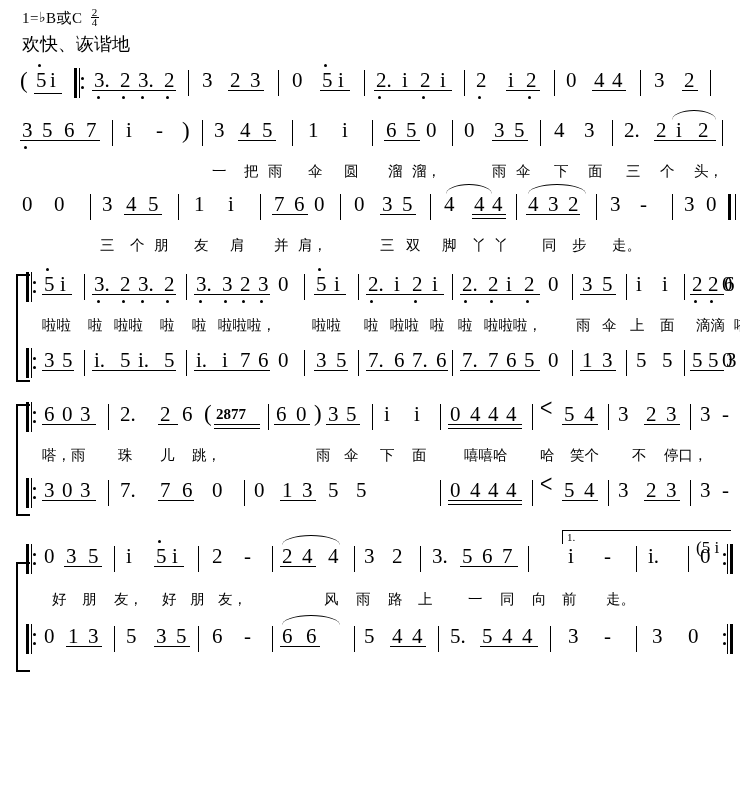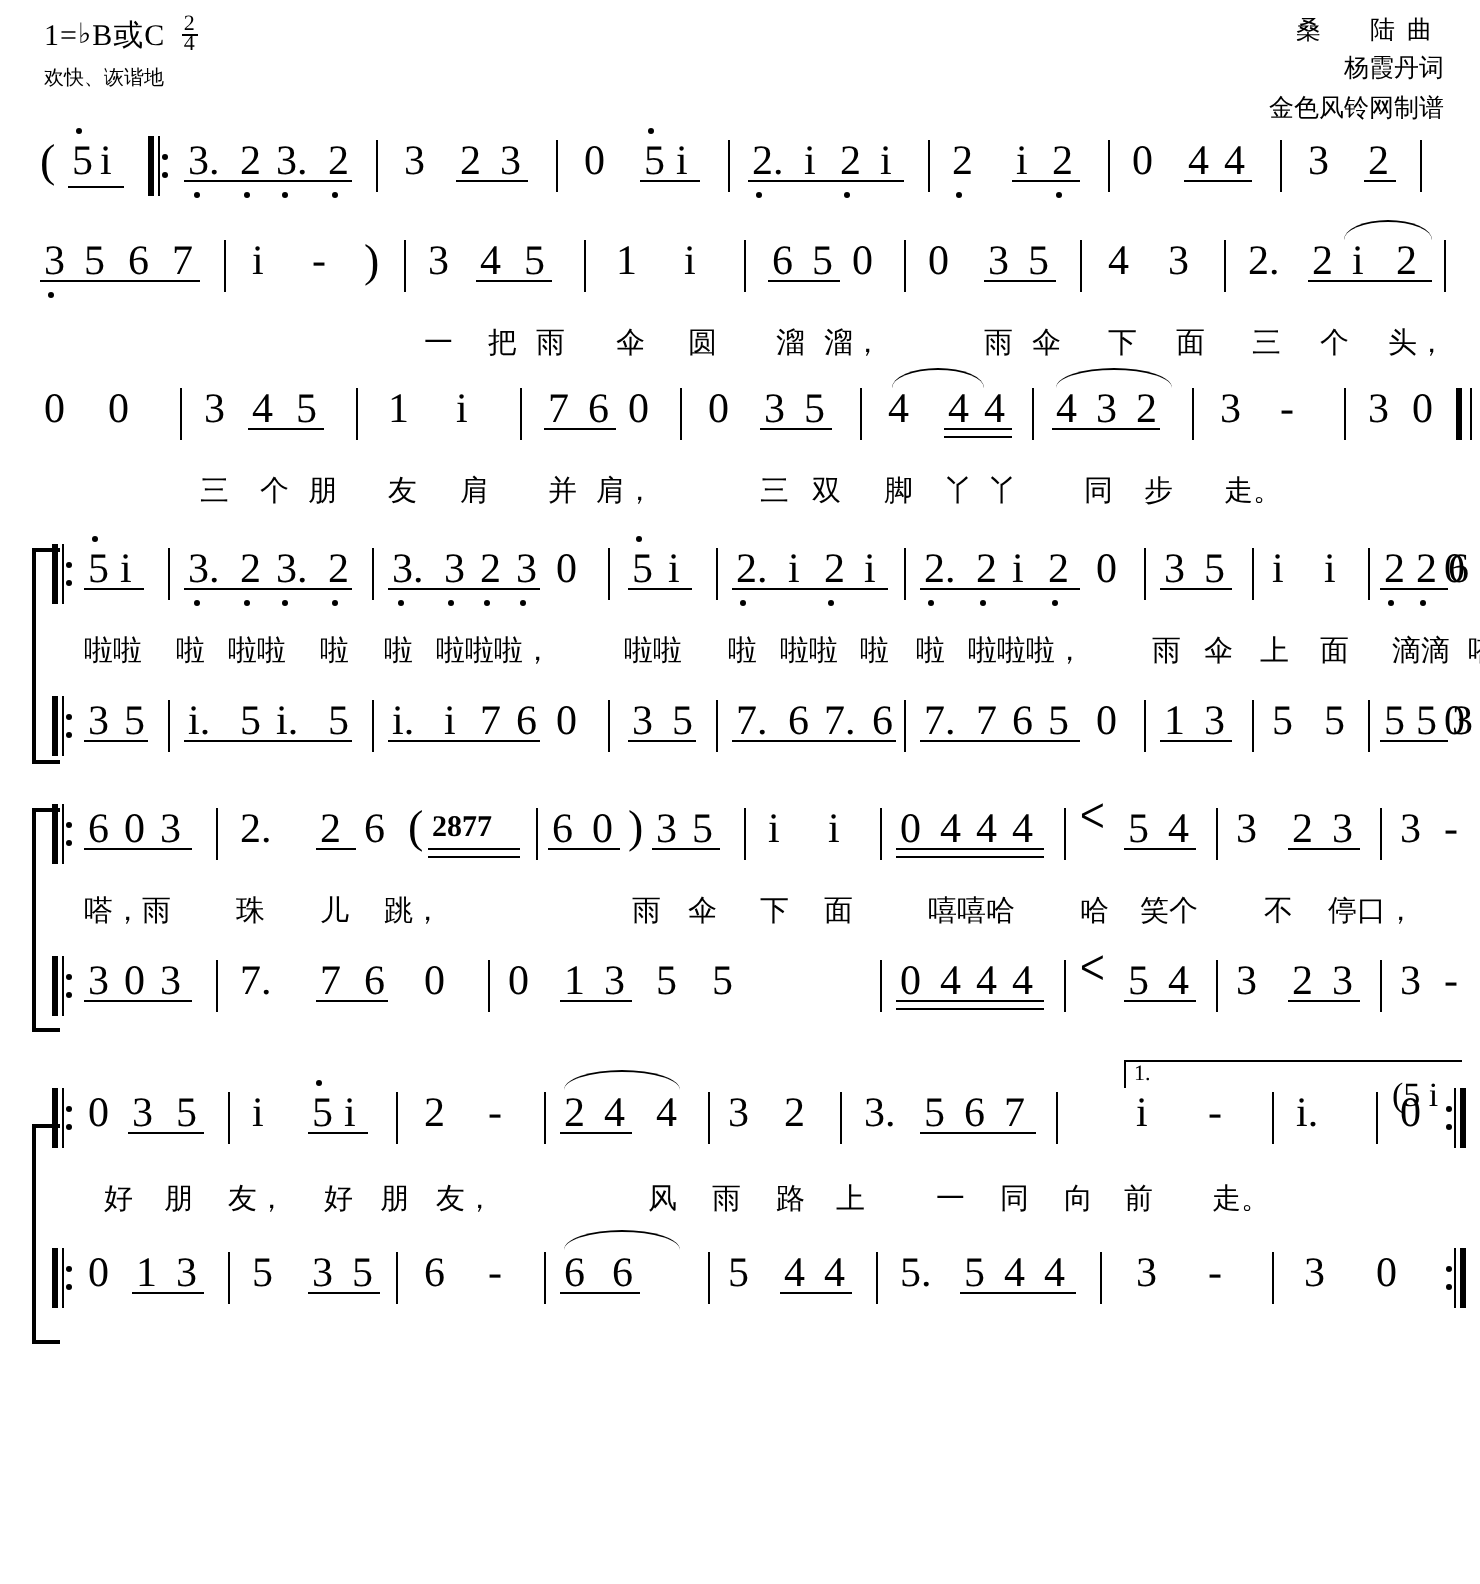--- a/index.html
+++ b/index.html
@@ -41,21 +41,21 @@
     line-height: 0.85;
     font-size: 11px;
     text-align: center;
   }
   .meter span { display: block; }
   .meter .num { border-bottom: 1px solid #000; padding: 0 1px; }
   .tempo-mark {
     position: absolute;
     left: 22px;
     top: 32px;
-    font-size: 10px;
+    font-size: 18px;
   }
   .song-title {
     position: absolute;
     left: 0;
     right: 0;
     top: 8px;
     text-align: center;
     font-size: 25px;
     font-weight: bold;
     letter-spacing: 2px;
@@ -196,25 +196,20 @@
 
   <div class="header">
     <div class="key-sig">
       <span>1=</span><span class="flat">♭</span><span>B或C</span>
       <span class="meter">
         <span class="num">2</span>
         <span class="den">4</span>
       </span>
     </div>
     <div class="tempo-mark">欢快、诙谐地</div>
-    <div class="credits">
-      <div class="spaced">桑　陆曲</div>
-      <div>杨霞丹词</div>
-      <div>金色风铃网制谱</div>
-    </div>
   </div>
 
   <div class="system" style="height:50px;">
     <div class="line">
       <span class="paren" style="left:4px;top:0px;">(</span>
       <span class="n" style="left:20px;">5</span>
       <span class="dotA" style="left:22px;top:-4px;"></span>
       <span class="n" style="left:34px;">i</span>
       <span class="beam1" style="left:18px;top:25px;width:28px;"></span>
 

